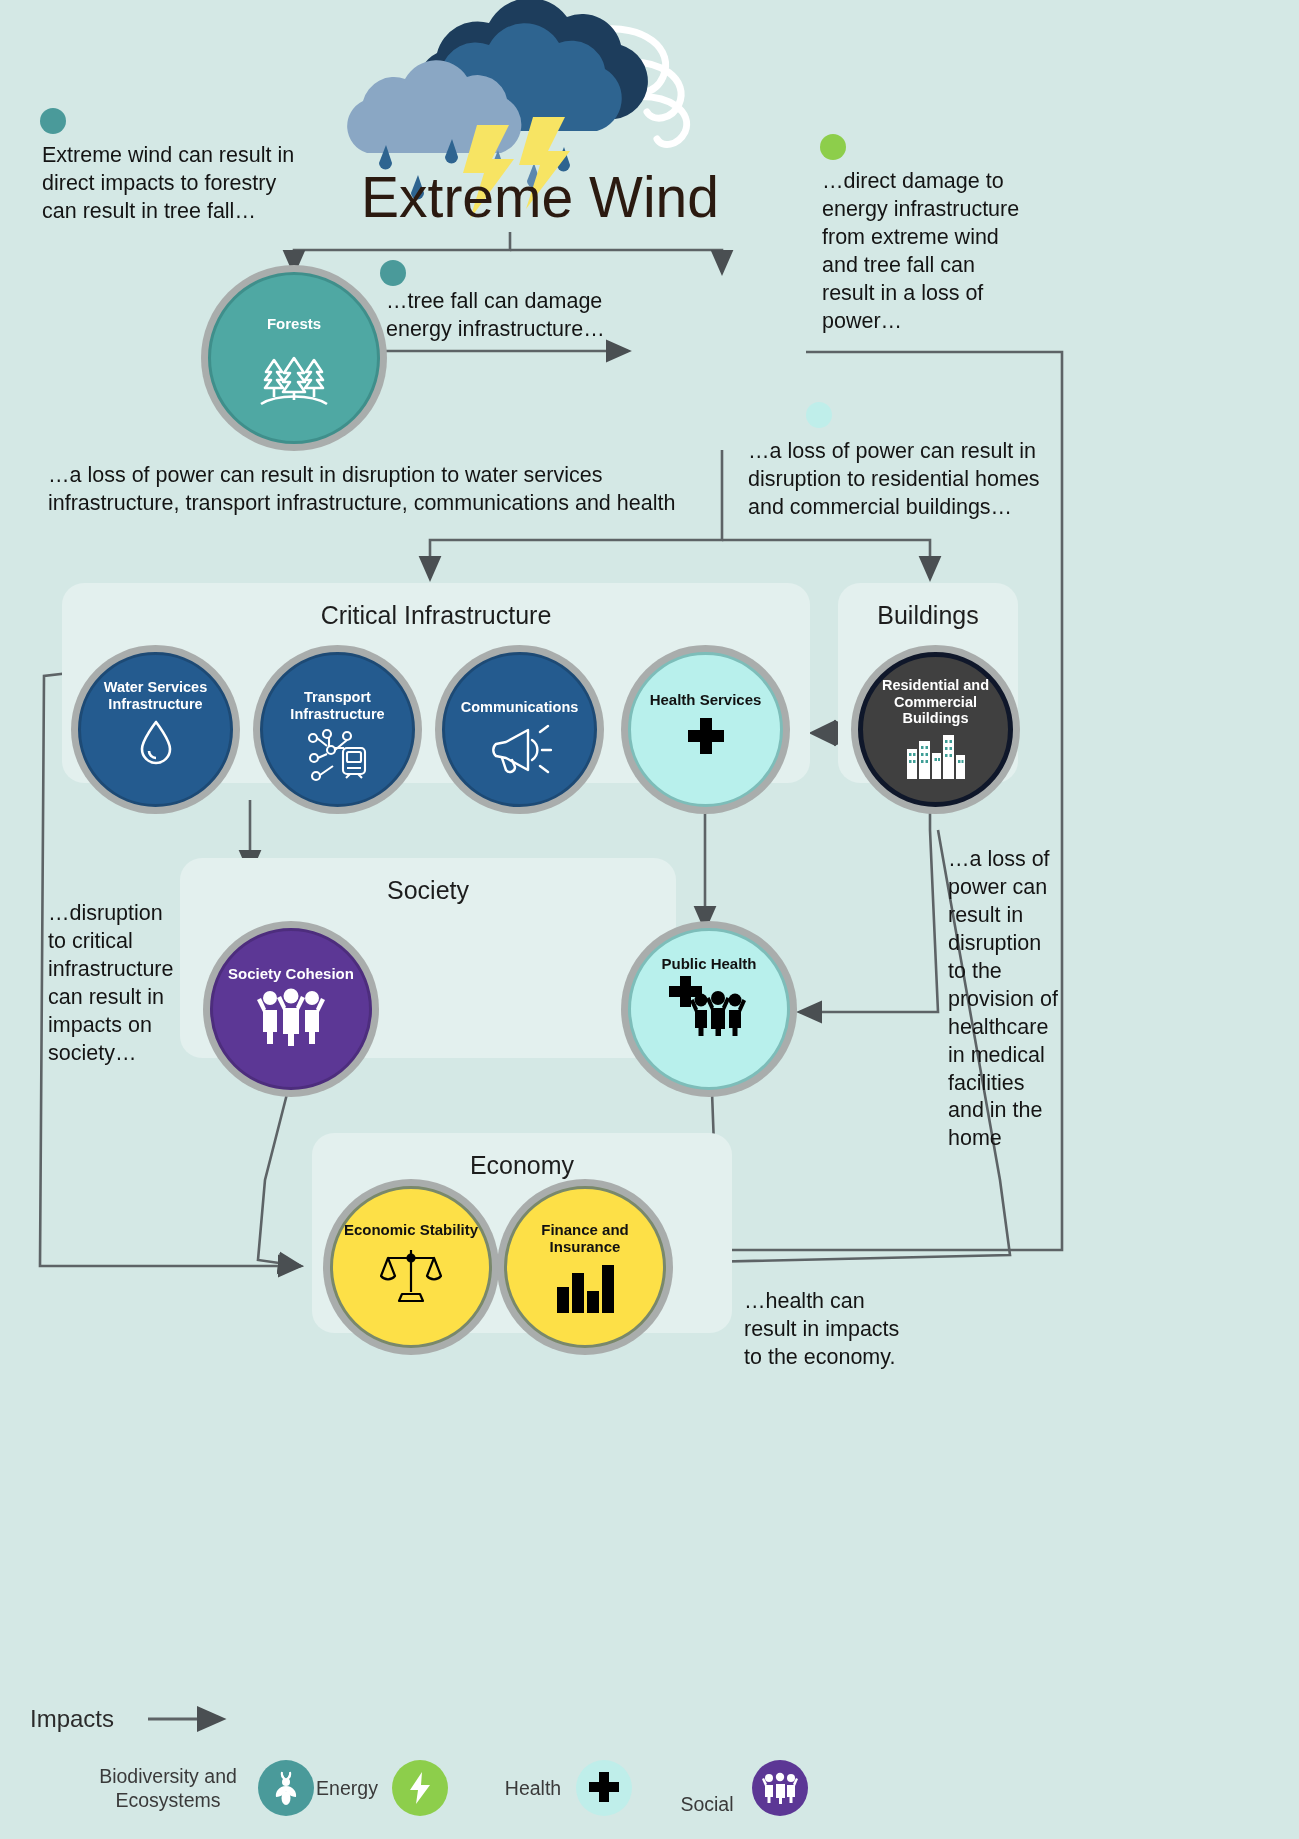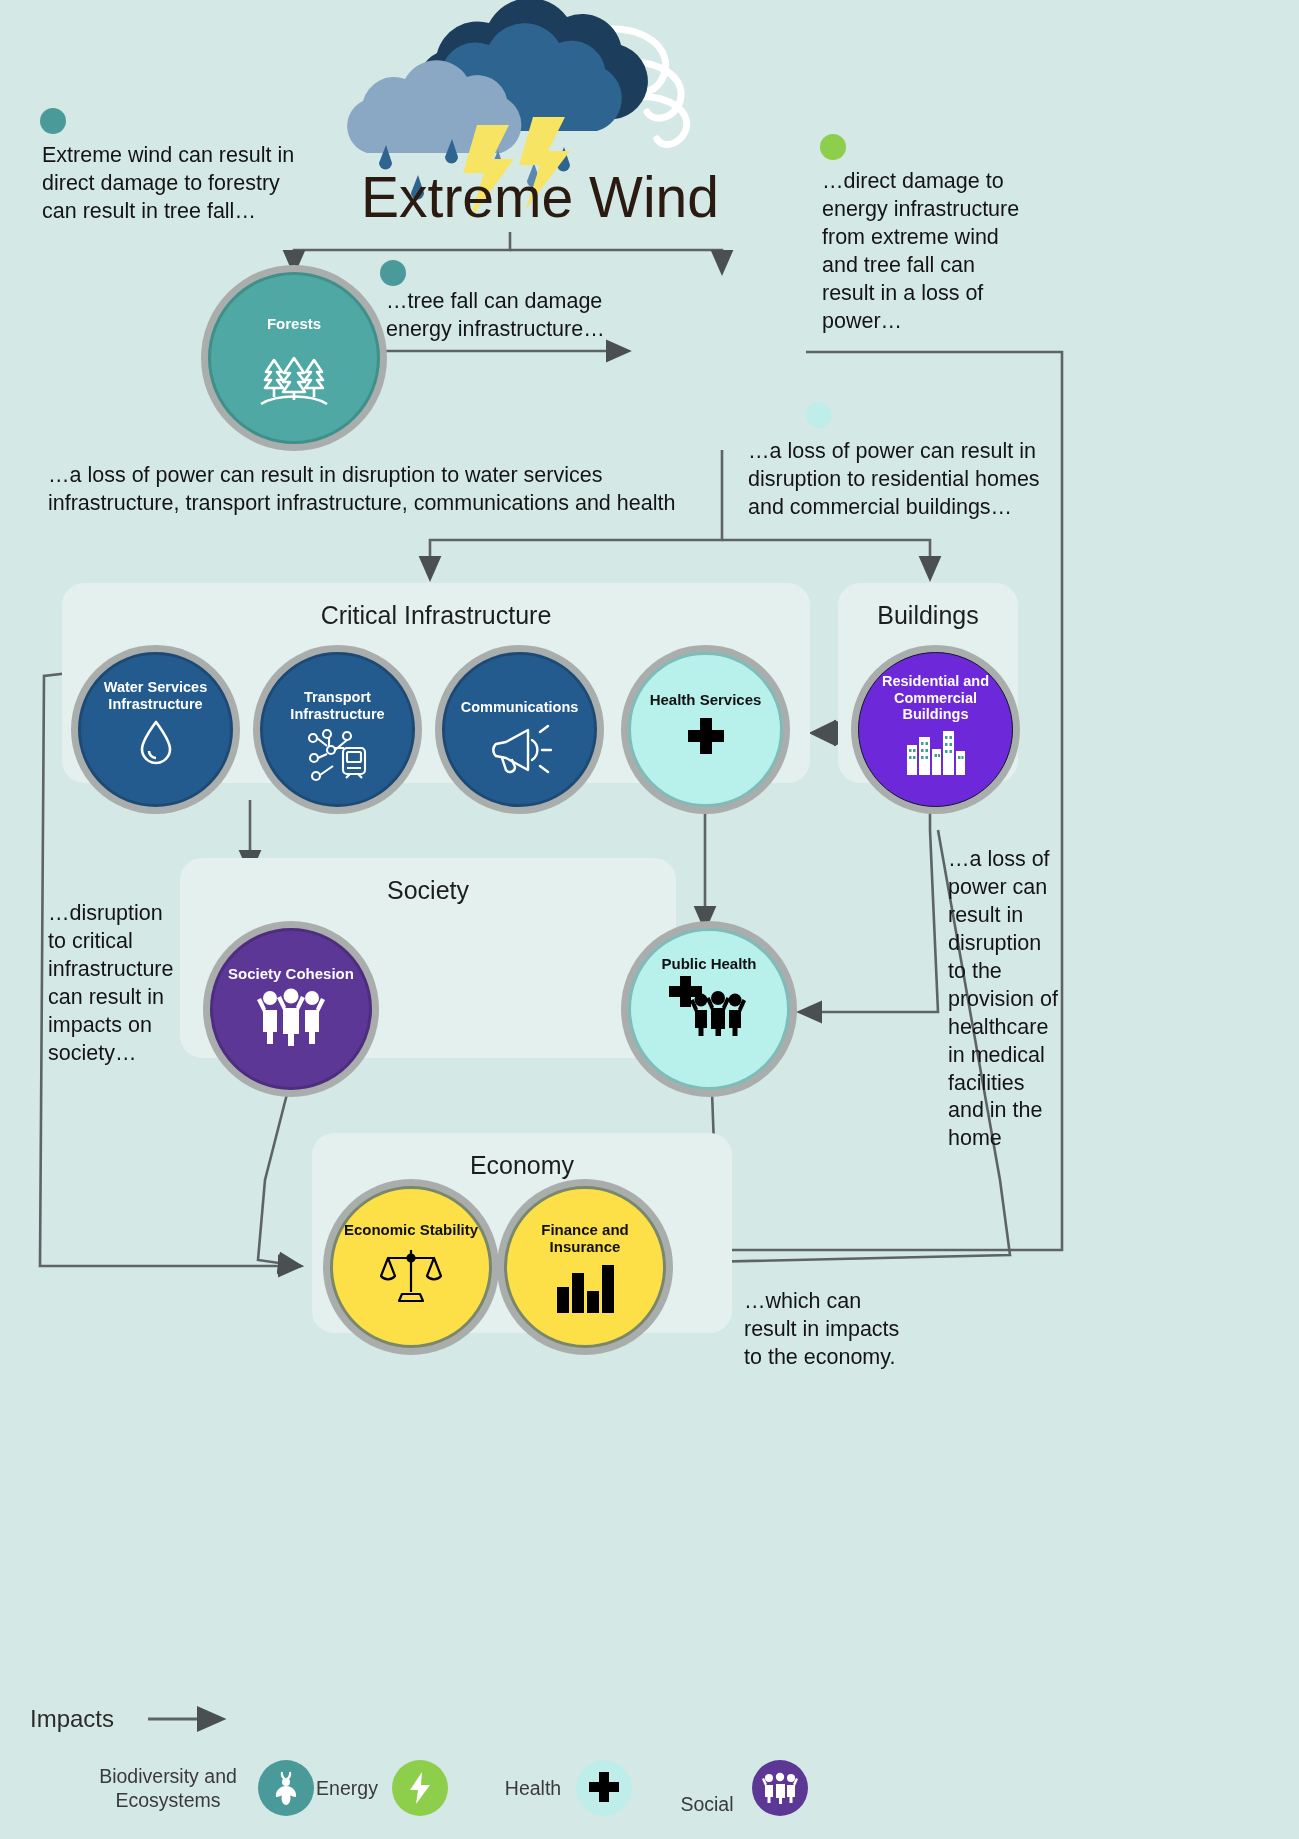--- a/index.html
+++ b/index.html
@@ -47,21 +47,21 @@
     font-weight: bold; line-height: 1.14; width: 100%;
     padding: 0 6px;
   }
   .node .ico { display: flex; align-items: center; justify-content: center; }
 
   
   .n-forest   { background: #4fa8a3; border: 3px solid #3f8f8b; }
   .n-energy   { background: #8dce4b; border: 3px solid #83bf46; }
   .n-blue     { background: #245b8f; border: 3px solid #1d4a75; }
   .n-cyan     { background: #b8f0ec; border: 3px solid #7dbdb9; }
-  .n-teal     { background: #6d28d9; border: 1px solid #0f172a; }
+  .n-teal     { background: #404040; border: 5px solid #0f172a; }
   .n-purple   { background: #5c3795; border: 3px solid #4d2d7d; }
   .n-olive    { background: #fde047; border: 3px solid #79886b; }
 
   .white-lbl { color: #ffffff; }
   .dark-lbl  { color: #111111; }
 
   
   #legend-impacts-label {
     position: absolute; left: 30px; top: 1705px;
     font-size: 24px; color: #2b2b2b;
@@ -167,28 +167,28 @@
     </g>
   </svg>
 
   <div id="page-title">Extreme Wind</div>
 
   <div class="dot" style="left:40px;top:108px;width:26px;height:26px;background:#4a9a9a;"></div>
   <div class="dot" style="left:380px;top:260px;width:26px;height:26px;background:#4a9a9a;"></div>
   <div class="dot" style="left:820px;top:134px;width:26px;height:26px;background:#8dce4b;"></div>
   <div class="dot" style="left:806px;top:402px;width:26px;height:26px;background:#bfeeea;"></div>
 
-  <div class="callout" style="left:42px;top:142px;width:258px;">Extreme wind can result in direct damage to forestry can result in tree fall…</div>
+  <div class="callout" style="left:42px;top:142px;width:258px;">Extreme wind can result in direct impacts to forestry can result in tree fall…</div>
   <div class="callout" style="left:386px;top:288px;width:232px;">…tree fall can damage energy infrastructure…</div>
   <div class="callout" style="left:822px;top:168px;width:200px;">…direct damage to energy infrastructure from extreme wind and tree fall can result in a loss of power…</div>
   <div class="callout" style="left:48px;top:462px;width:650px;">…a loss of power can result in disruption to water services infrastructure, transport infrastructure, communications and health</div>
   <div class="callout" style="left:48px;top:900px;width:135px;">…disruption to critical infrastructure can result in impacts on society…</div>
   <div class="callout" style="left:748px;top:438px;width:300px;">…a loss of power can result in disruption to residential homes and commercial buildings…</div>
   <div class="callout" style="left:948px;top:846px;width:110px;">…a loss of power can result in disruption to the provision of healthcare in medical facilities and in the home</div>
-  <div class="callout" style="left:744px;top:1288px;width:165px;">…which can result in impacts to the economy.</div>
+  <div class="callout" style="left:744px;top:1288px;width:165px;">…health can result in impacts to the economy.</div>
 
   <div class="panel" style="left:62px;top:583px;width:748px;height:200px;">
     <div class="panel-title">Critical Infrastructure</div>
   </div>
   <div class="panel" style="left:838px;top:583px;width:180px;height:200px;">
     <div class="panel-title">Buildings</div>
   </div>
   <div class="panel" style="left:180px;top:858px;width:496px;height:200px;">
     <div class="panel-title">Society</div>
   </div>

